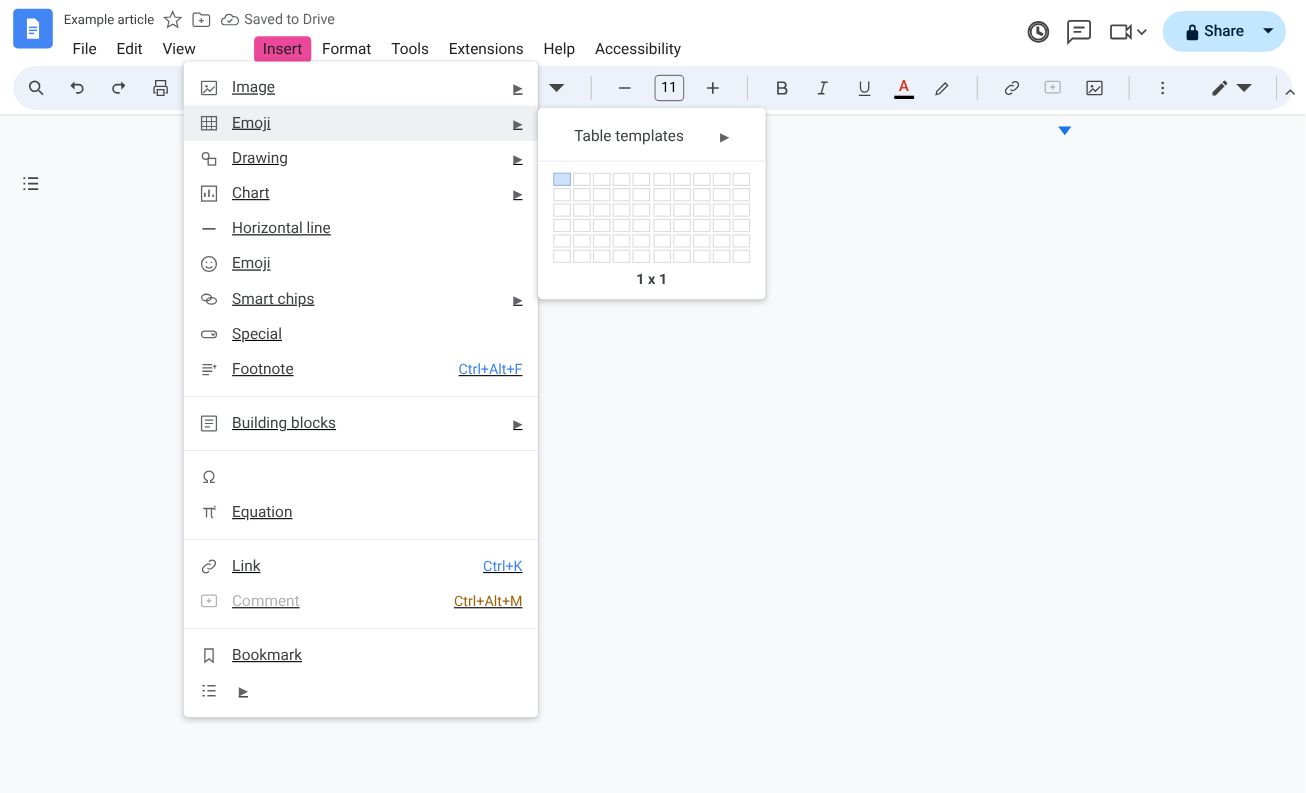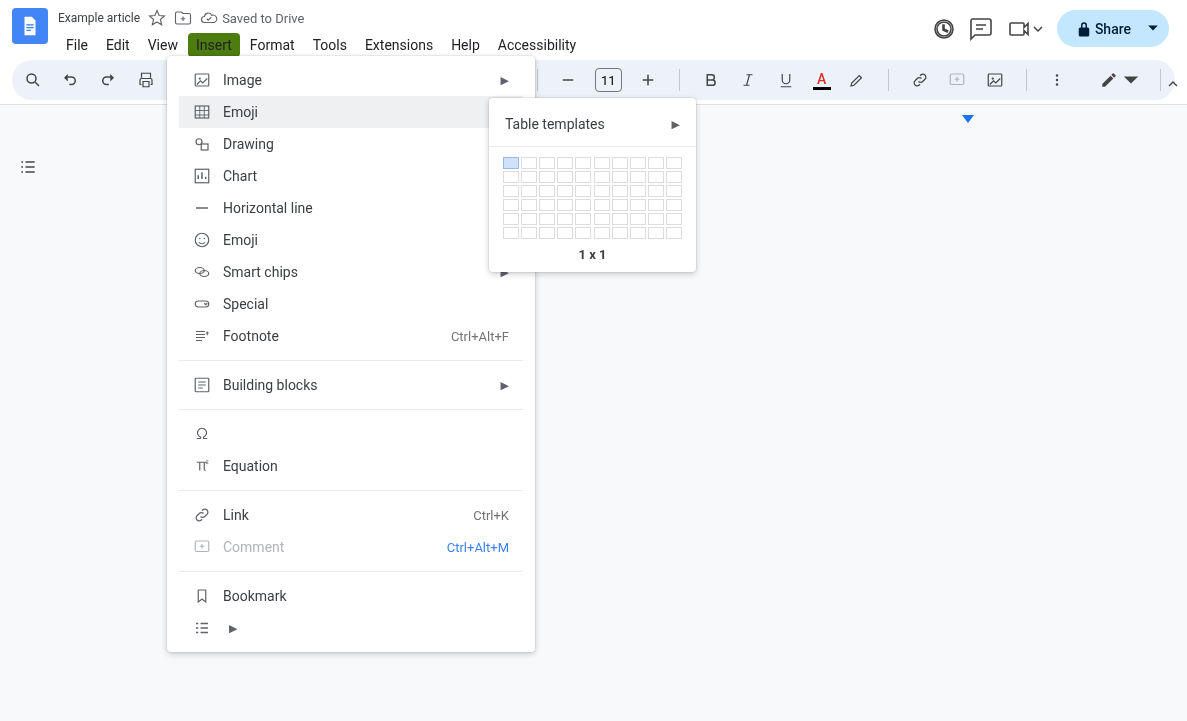--- a/index.html
+++ b/index.html
@@ -10,21 +10,21 @@
 .docs-logo { width:36px; height:36px; background:#4285f4; border-radius:4px; display:flex; align-items:center; justify-content:center; margin-right:10px; margin-top:2px; }
 .docs-logo svg { width:22px; height:22px; fill:#fff; }
 .title-block { flex:1; }
 .title-row { display:flex; align-items:center; gap:8px; height:24px; }
 .doc-title { font-size:12px; color:#3c4043; font-weight:400; }
 .title-icon { width:18px; height:18px; fill:#5f6368; cursor:pointer; }
 .saved { font-size:13px; color:#5f6368; display:flex; align-items:center; gap:4px; }
 .saved svg { width:18px; height:18px; fill:#5f6368; }
 .menubar { display:flex; gap:2px; margin-top:3px; }
 .menu-item { font-size:14px; color:#202124; padding:4px 8px; border-radius:4px; cursor:pointer; }
-.menu-item.active { background:#4d7c0f; }
+.menu-item.active { background:#ec4899;margin-left:43px; }
 .header-right { display:flex; align-items:center; gap:14px; padding-right:6px; margin-top:4px; }
 .hr-icon { width:24px; height:24px; fill:#444; cursor:pointer; }
 .share-btn { display:flex; align-items:center; gap:2px; background:#c2e7ff; color:#001d35; font-size:14px; font-weight:500; padding:9px 18px; border-radius:40px 0 0 40px; cursor:pointer; }
 .share-btn svg { width:18px; height:18px; fill:#001d35; }
 .share-drop { background:#c2e7ff; padding:9px 10px; border-radius:0 40px 40px 0; margin-left:-12px; cursor:pointer; }
 .share-drop svg{width:12px;height:12px;fill:#001d35;}
 
 
 .toolbar { margin:4px 12px 0 12px; background:#edf2fa; border-radius:24px; height:40px; display:flex; align-items:center; padding:0 10px; gap:16px; }
 .tb-btn { width:28px; height:28px; display:flex; align-items:center; justify-content:center; border-radius:4px; cursor:pointer; }
@@ -35,35 +35,35 @@
 .color-btn .bar { width:18px; height:3px; }
 .spacer { flex:1; }
 
 
 .doc-area { position:absolute; top:104px; left:0; right:0; bottom:0; background:#f8f9fa; border-top:1px solid #e0e0e0; }
 .tab-marker { position:absolute; top:10px; left:962px; width:0; height:0; border-left:6px solid transparent; border-right:6px solid transparent; border-top:8px solid #1a73e8; cursor:pointer; }
 .outline-btn { position:absolute; top:48px; left:14px; width:28px; height:28px; display:flex; align-items:center; justify-content:center; cursor:pointer; }
 .outline-btn svg { width:20px; height:20px; fill:#444; }
 
 
-.dropdown { position:absolute; top:56px; left:167px; width:368px; background:#fff; border-radius:4px; box-shadow:0 2px 6px rgba(0,0,0,.2),0 0 0 1px rgba(0,0,0,.05); padding:8px 12px; z-index:10; }
+.dropdown { position:absolute; top:56px; left:167px; width:322px; background:#fff; border-radius:4px; box-shadow:0 2px 6px rgba(0,0,0,.2),0 0 0 1px rgba(0,0,0,.05); padding:8px 0; z-index:10;text-decoration:underline; }
 .dd-item { display:flex; align-items:center; height:32px; padding:0 14px; font-size:14px; color:#3c4043; cursor:pointer; position:relative; }
 .dd-item.hover { background:#eef0f2; }
 .dd-item.disabled { color:#b0b3b8; }
 .dd-item svg { width:18px; height:18px; fill:#5f6368; margin-right:12px; flex-shrink:0; }
 .dd-item.disabled svg { fill:#b0b3b8; }
 .dd-label { flex:1; }
-.dd-shortcut { font-size:13px; color:#737373; }
-.dd-item.disabled .dd-shortcut { color:#3b82f6; }
+.dd-shortcut { font-size:13px; color:#3b82f6; }
+.dd-item.disabled .dd-shortcut { color:#a16207; }
 .dd-arrow { font-size:11px; color:#5f6368; margin-left:6px; }
 .dd-divider { height:1px; background:#e8eaed; margin:8px 0; }
 
 
 .submenu { position:absolute; top:98px; left:489px; width:207px; background:#fff; border-radius:4px; box-shadow:0 2px 6px rgba(0,0,0,.2),0 0 0 1px rgba(0,0,0,.05); padding:10px 0 10px 0; z-index:11; }
-.sm-item { display:flex; align-items:center; height:32px; padding:0 16px; font-size:14px; color:#3c4043; cursor:pointer; }
+.sm-item { display:flex; align-items:center; height:32px; padding:0 33px; font-size:14px; color:#3c4043; cursor:pointer; }
 .sm-arrow { font-size:11px; color:#5f6368; margin-left:auto; }
 .sm-divider { height:1px; background:#e8eaed; margin:6px 0 10px 0; }
 .grid-wrap { padding:0 14px; }
 .grid { display:grid; grid-template-columns:repeat(10,1fr); gap:2px; }
 .cell { width:16px; height:12px; border:1px solid #dadce0; background:#fff; cursor:pointer; }
 .cell.sel { background:#cfe2fb; border-color:#9cb9e2; }
 .grid-label { text-align:center; font-size:13px; color:#3c4043; margin-top:8px;font-weight:bold; }
 .chevron-up { position:absolute; top:76px; right:6px; cursor:pointer;}
 .chevron-up svg{width:16px;height:16px;fill:#444;}
 </style>

